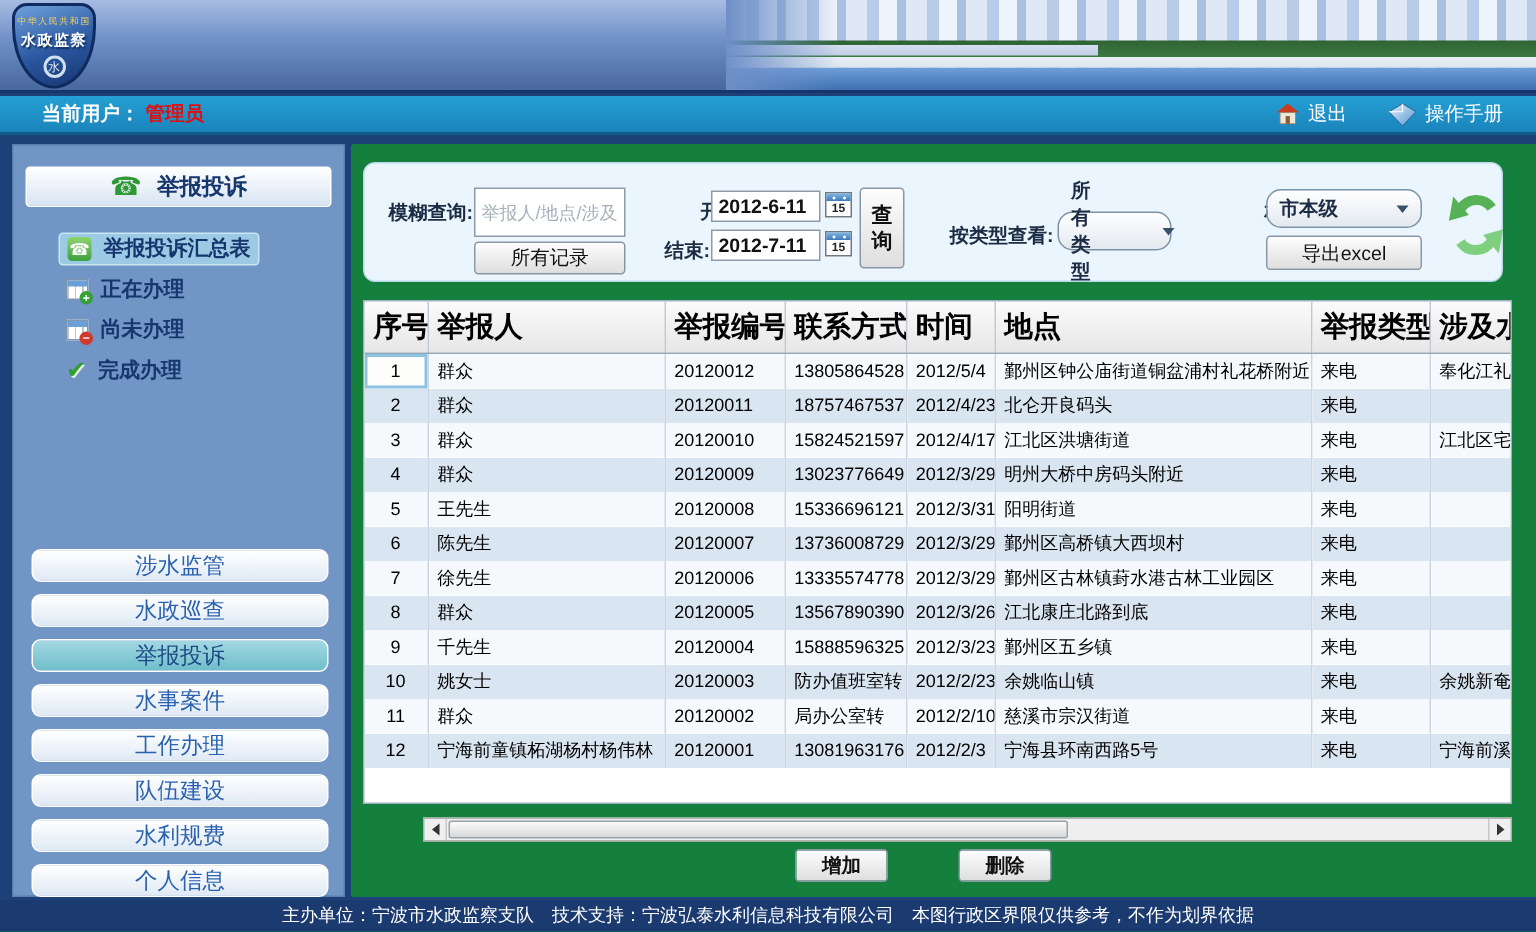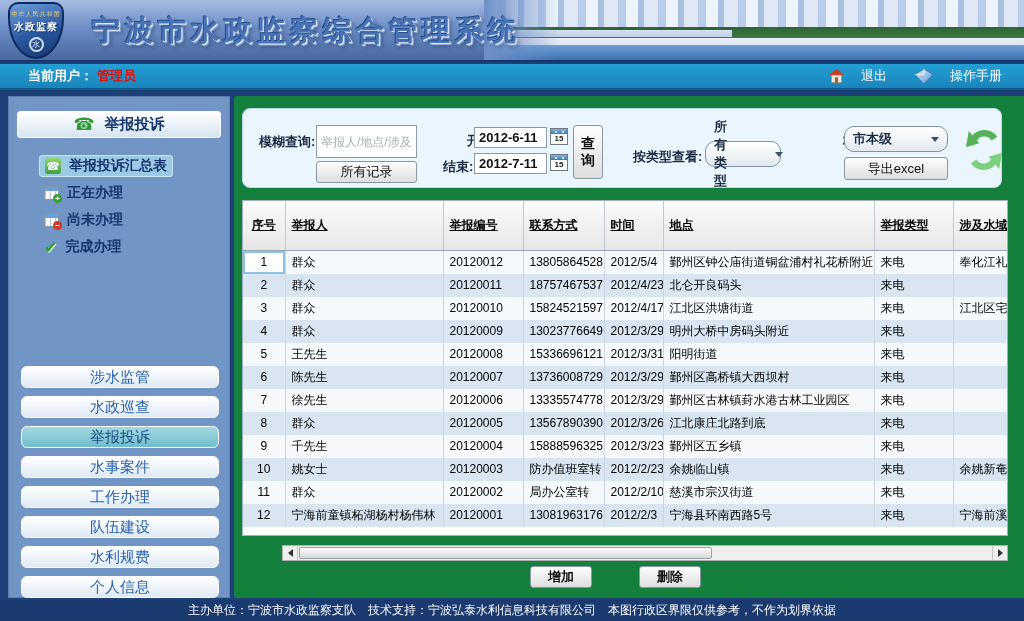--- a/index.html
+++ b/index.html
@@ -39,21 +39,21 @@
     white-space:nowrap; }
 
   
   .userbar { position:absolute; left:0; top:64px; width:1024px; height:26px;
     background:linear-gradient(#25a0d4,#1a84bb);
     border-bottom:2px solid #0f5c8c;
     display:flex; align-items:center; }
   .userbar .who { margin-left:28px; font-size:13px; font-weight:bold; color:#fff; }
   .userbar .who b { color:#e01010; font-weight:bold; margin-left:4px; }
   .userbar .right { margin-left:auto; margin-right:22px; display:flex; align-items:center; gap:28px; }
-  .ub-link { display:flex; align-items:center; gap:17px; font-size:13px; color:#fff; cursor:pointer; }
+  .ub-link { display:flex; align-items:center; gap:6px; font-size:13px; color:#fff; cursor:pointer; }
 
   
   .workspace { position:absolute; left:0; top:92px; width:1024px; height:508px; background:#1e4078; }
 
   
   .sidebar { position:absolute; left:8px; top:4px; width:222px; height:502px;
     background:#7195c5; border:1px solid #5d7fb0; }
   .side-header { position:absolute; left:8px; top:14px; width:204px; height:27px;
     background:linear-gradient(#ffffff,#d7e4f2);
     border:1px solid #ffffff; border-radius:3px;
@@ -116,21 +116,21 @@
     border-left:4px solid transparent; border-right:4px solid transparent; border-top:5px solid #3a5068; }
   .export-btn { position:absolute; left:601px; top:48px; width:104px; height:23px; }
   .refresh { position:absolute; left:722px; top:18px; width:38px; height:46px; cursor:pointer; }
 
   
   .grid-wrap { position:absolute; left:8px; top:104px; width:766px; height:336px;
     background:#fff; border:1px solid #9fb0c0; overflow:hidden; }
   table.grid { border-collapse:collapse; table-layout:fixed; width:880px; }
   .grid th { height:29px; background:linear-gradient(#fbfbfb,#e6e6e6);
     border-right:1px solid #c0c9d2; border-bottom:1px solid #98a6b6;
-    font-size:12px; font-weight:bold; color:#000; text-align:left; padding:16px 6px; white-space:nowrap; overflow:hidden;text-decoration:underline; }
+    font-size:19px; font-weight:bold; color:#000; text-align:left; padding:4px 6px; white-space:nowrap; overflow:hidden; }
   .grid th:first-child { text-align:center; }
   .grid td { height:23px; font-size:12px; color:#000; padding:0 6px;
     border-right:1px solid #ccd6e2; white-space:nowrap; overflow:hidden; }
   .grid tr.odd  td { background:#f6f9fc; }
   .grid tr.even td { background:#d9e5f1; }
   .grid td.c-num { text-align:center; }
   .grid td.focused { box-shadow:inset 0 0 0 2px #8cc3e2; background:#fdfdfb !important; }
 
   
   .hscroll { position:absolute; left:48px; top:449px; width:726px; height:16px;
@@ -153,21 +153,20 @@
 </head>
 <body>
 
 <div class="banner">
   <div class="cityscape"></div>
   <div class="logo">
     <span class="l1">中华人民共和国</span>
     <span class="l2">水政监察</span>
     <span class="emblem">水</span>
   </div>
-  <div class="app-title">宁波市水政监察综合管理系统</div>
 </div>
 
 <div class="userbar">
   <div class="who">
     <span>当前用户：</span><b>管理员</b>
   </div>
   <div class="right">
     <div class="ub-link">
       <svg width="15" height="14" viewBox="0 0 16 15">
         <polygon points="8,0 16,6.5 0,6.5" fill="#cc3b1f"></polygon>

